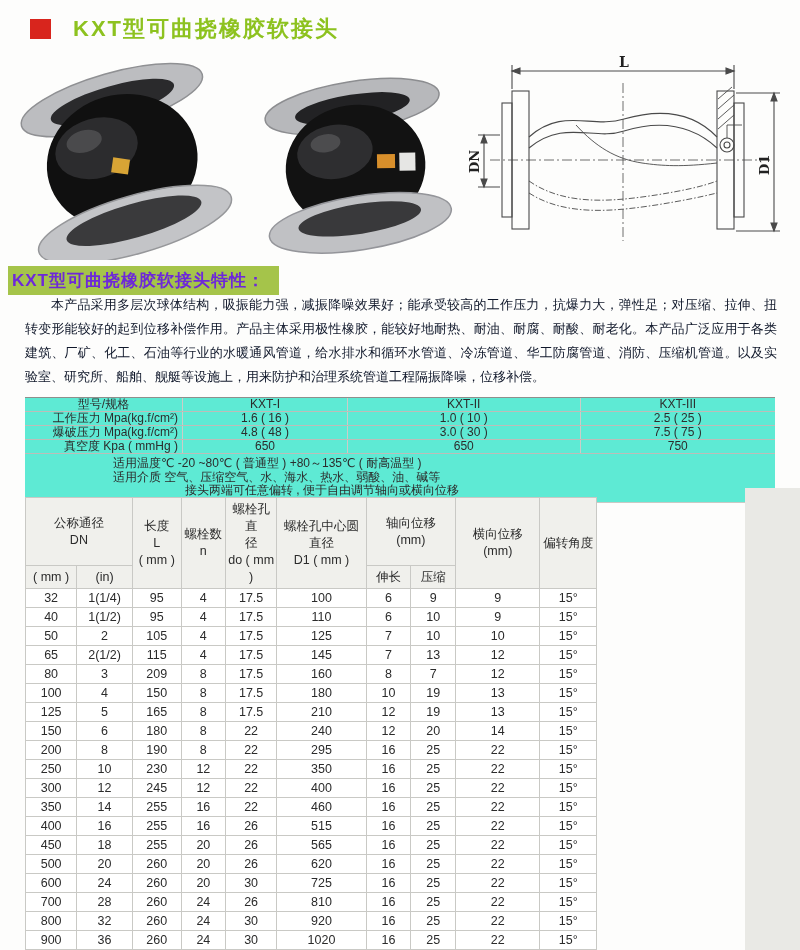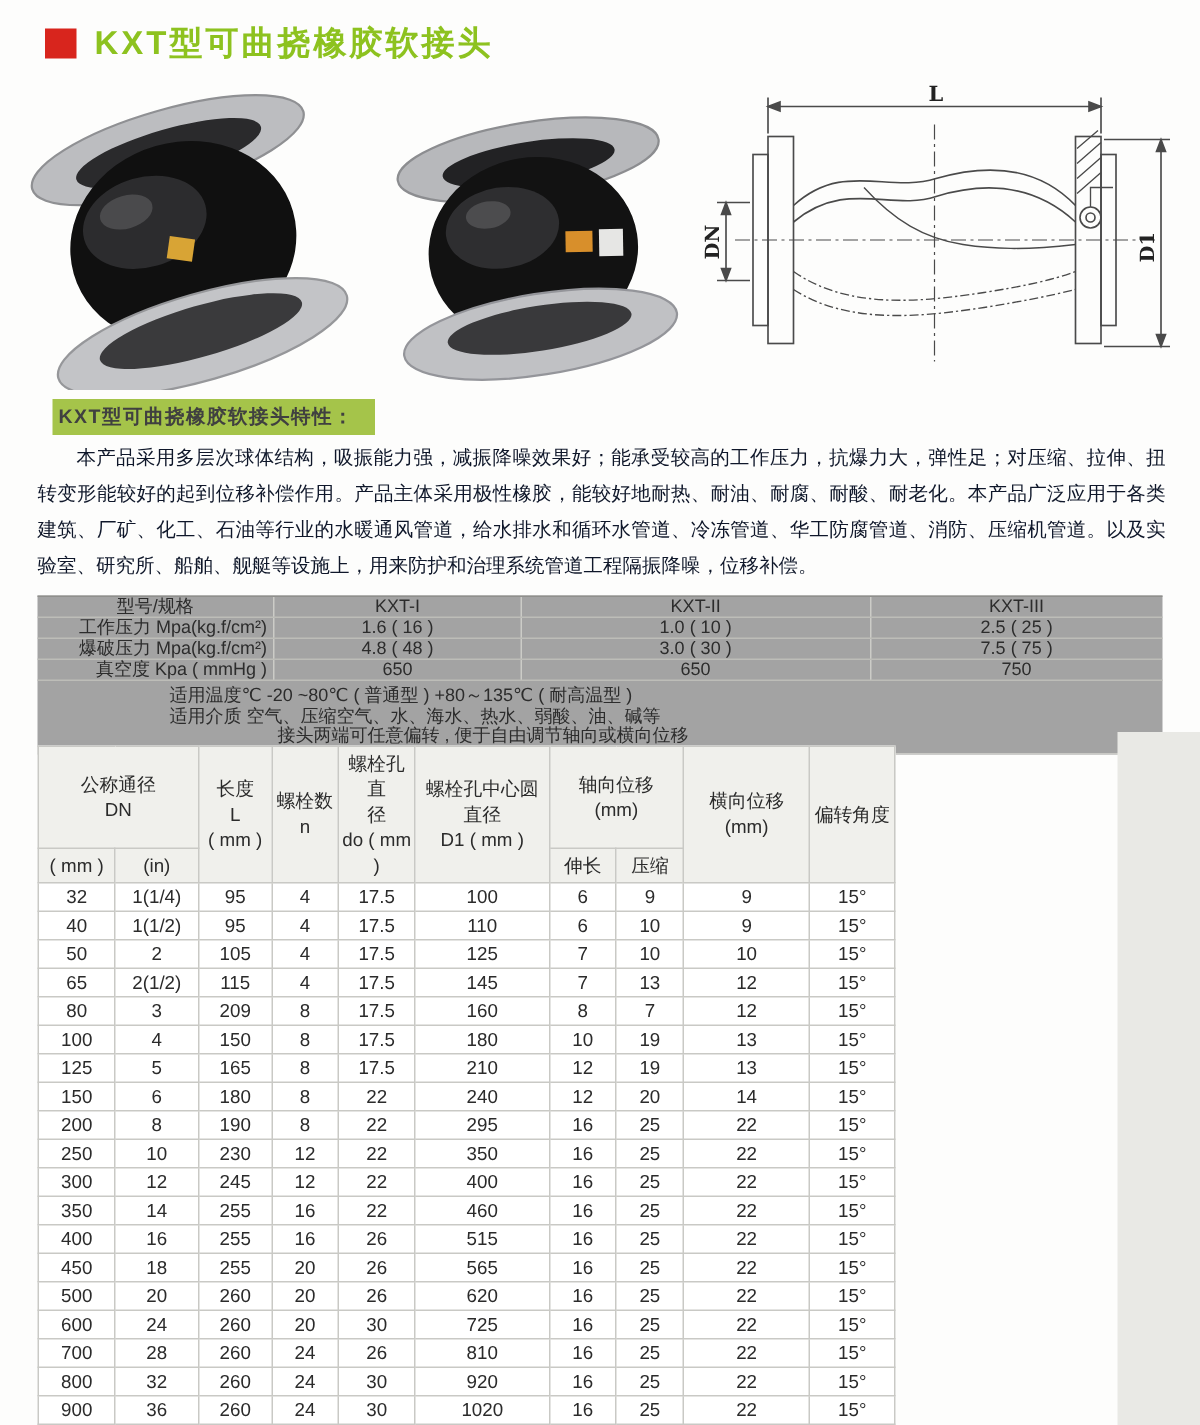--- a/index.html
+++ b/index.html
@@ -1,41 +1,41 @@
 <!DOCTYPE html>
 <html><head>
 <meta charset="utf-8">
 <style>
   html,body{margin:0;padding:0;}
   body{
     width:800px;height:950px;position:relative;overflow:hidden;
     background:#fdfdfc;color:#333;
     font-family:"Liberation Sans","DejaVu Sans",sans-serif;
   }
-  .page-header{position:absolute;top:14px;left:30px;display:flex;align-items:center;gap:12px;}
+  .page-header{position:absolute;top:14px;left:30px;display:flex;align-items:center;gap:22px;}
   .red-square{width:21px;height:20px;background:#d8251d;}
   .page-title{margin:0;font-size:22px;font-weight:bold;color:#8dc21f;letter-spacing:2px;}
 
   .media-row{position:absolute;top:55px;left:8px;width:792px;height:208px;display:flex;}
   .photo{width:232px;height:205px;}
   .photo2{width:212px;height:205px;margin-left:8px;}
   .diagram{width:330px;height:205px;margin-left:6px;}
 
   .section-label{
-    position:absolute;top:266px;left:35px;background:#a5c44a;color:#404040;
-    font-size:13px;font-weight:bold;padding:3px 14px 3px 4px;letter-spacing:1px;
+    position:absolute;top:266px;left:8px;background:#a5c44a;color:#6d28d9;
+    font-size:17px;font-weight:bold;padding:3px 14px 3px 4px;letter-spacing:1px;
   }
 
   .desc{
     position:absolute;top:293px;left:25px;width:752px;margin:0;
     font-size:13px;line-height:24px;color:#0f172a;text-indent:2em;text-align:justify;
   }
 
   .spec-wrap{
-    position:absolute;top:397px;left:25px;width:750px;background:#a3a3a3;
+    position:absolute;top:397px;left:25px;width:750px;background:#5eead4;
     border-top:1px solid #8f8f8c;border-bottom:1px solid #c9c9c5;
     font-size:12px;color:#2c2c2c;padding-bottom:4px;
   }
   table.spec{width:100%;border-collapse:collapse;}
   table.spec th,table.spec td{
     font-weight:normal;text-align:center;height:13px;line-height:13px;padding:0 4px;
     border-bottom:1px solid #bdbdb8;border-right:1px solid #ccccc7;
   }
   table.spec th:last-child,table.spec td:last-child{border-right:none;}
   table.spec .lbl{text-align:right;}

